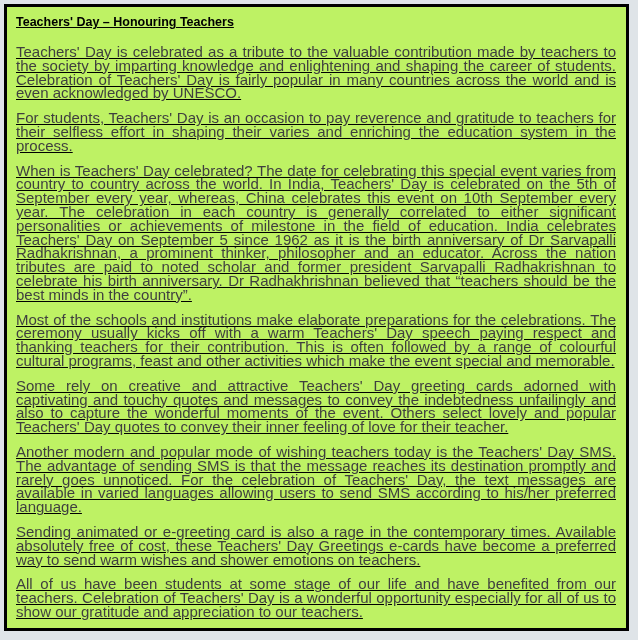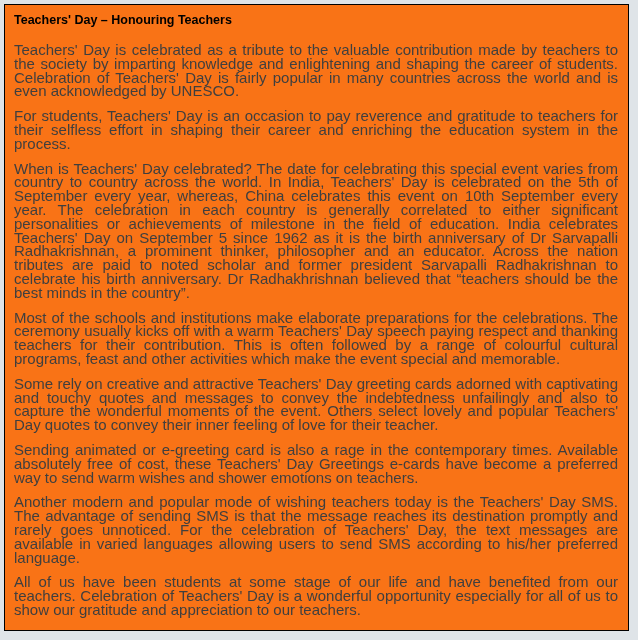--- a/index.html
+++ b/index.html
@@ -17,24 +17,25 @@
   .page-frame {
     box-sizing: border-box;
     width: 638px;
     height: 640px;
     padding: 4px 9px 9px 4px;
   }
   .content {
     box-sizing: border-box;
     width: 100%;
     height: 100%;
-    background: #f97316;
-    border: 1px solid #000000;
+    background: #bef264;
+    border: 3px solid #000000;
     padding: 6px 10px 8px 9px;
     overflow: hidden;
+    text-decoration: underline;
   }
   .article-title {
     font-size: 12.5px;
     font-weight: bold;
     color: #000000;
     margin: 2px 0 16px 0;
     line-height: 14px;
   }
   .content p {
     font-size: 15px;
@@ -47,21 +48,21 @@
     margin-bottom: 0;
   }
 </style>
 </head>
 <body>
 
 <div class="page-frame">
   <div class="content">
     <h1 class="article-title">Teachers' Day – Honouring Teachers</h1>
     <p>Teachers' Day is celebrated as a tribute to the valuable contribution made by teachers to the society by imparting knowledge and enlightening and shaping the career of students. Celebration of Teachers' Day is fairly popular in many countries across the world and is even acknowledged by UNESCO.</p>
-    <p>For students, Teachers' Day is an occasion to pay reverence and gratitude to teachers for their selfless effort in shaping their career and enriching the education system in the process.</p>
+    <p>For students, Teachers' Day is an occasion to pay reverence and gratitude to teachers for their selfless effort in shaping their varies and enriching the education system in the process.</p>
     <p>When is Teachers' Day celebrated? The date for celebrating this special event varies from country to country across the world. In India, Teachers' Day is celebrated on the 5th of September every year, whereas, China celebrates this event on 10th September every year. The celebration in each country is generally correlated to either significant personalities or achievements of milestone in the field of education. India celebrates Teachers' Day on September 5 since 1962 as it is the birth anniversary of Dr Sarvapalli Radhakrishnan, a prominent thinker, philosopher and an educator. Across the nation tributes are paid to noted scholar and former president Sarvapalli Radhakrishnan to celebrate his birth anniversary. Dr Radhakhrishnan believed that “teachers should be the best minds in the country”.</p>
     <p>Most of the schools and institutions make elaborate preparations for the celebrations. The ceremony usually kicks off with a warm Teachers' Day speech paying respect and thanking teachers for their contribution. This is often followed by a range of colourful cultural programs, feast and other activities which make the event special and memorable.</p>
     <p>Some rely on creative and attractive Teachers' Day greeting cards adorned with captivating and touchy quotes and messages to convey the indebtedness unfailingly and also to capture the wonderful moments of the event. Others select lovely and popular Teachers' Day quotes to convey their inner feeling of love for their teacher.</p>
+    <p>Another modern and popular mode of wishing teachers today is the Teachers' Day SMS. The advantage of sending SMS is that the message reaches its destination promptly and rarely goes unnoticed. For the celebration of Teachers' Day, the text messages are available in varied languages allowing users to send SMS according to his/her preferred language.</p>
     <p>Sending animated or e-greeting card is also a rage in the contemporary times. Available absolutely free of cost, these Teachers' Day Greetings e-cards have become a preferred way to send warm wishes and shower emotions on teachers.</p>
-    <p>Another modern and popular mode of wishing teachers today is the Teachers' Day SMS. The advantage of sending SMS is that the message reaches its destination promptly and rarely goes unnoticed. For the celebration of Teachers' Day, the text messages are available in varied languages allowing users to send SMS according to his/her preferred language.</p>
     <p>All of us have been students at some stage of our life and have benefited from our teachers. Celebration of Teachers' Day is a wonderful opportunity especially for all of us to show our gratitude and appreciation to our teachers.</p>
   </div>
 </div>
 
 </body></html>

